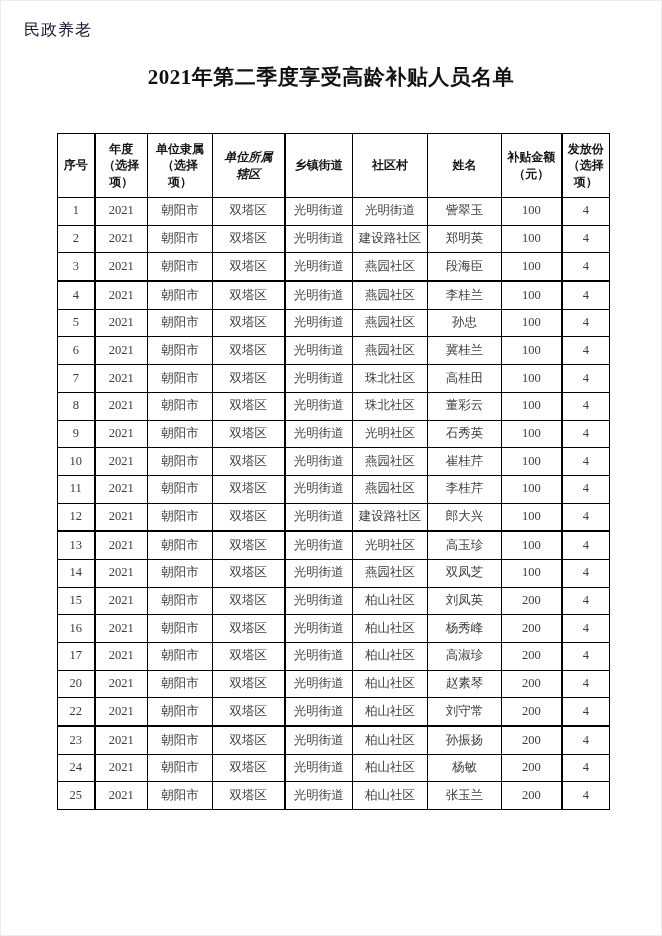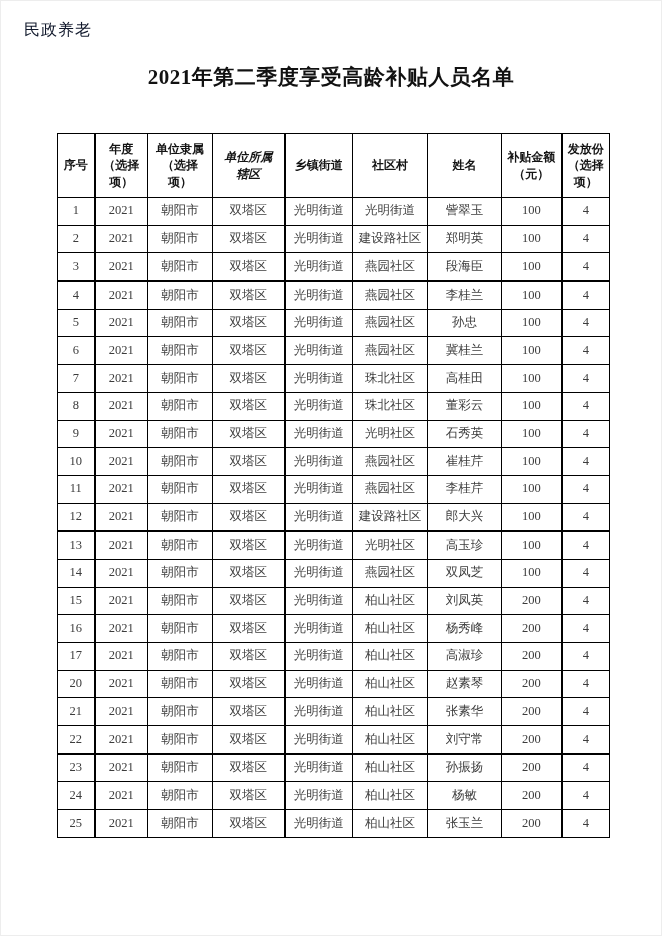--- a/index.html
+++ b/index.html
@@ -272,31 +272,20 @@
         <td class="c0 bR">20</td>
         <td class="c1">2021</td>
         <td class="c2">朝阳市</td>
         <td class="c3 bR">双塔区</td>
         <td class="c4">光明街道</td>
         <td class="c5">柏山社区</td>
         <td class="c6">赵素琴</td>
         <td class="c7 bR">200</td>
         <td class="c8">4</td>
       </tr>
-      <tr>
-        <td class="c0 bR">21</td>
-        <td class="c1">2021</td>
-        <td class="c2">朝阳市</td>
-        <td class="c3 bR">双塔区</td>
-        <td class="c4">光明街道</td>
-        <td class="c5">柏山社区</td>
-        <td class="c6">张素华</td>
-        <td class="c7 bR">200</td>
-        <td class="c8">4</td>
-      </tr>
       <tr class="bB">
         <td class="c0 bR">22</td>
         <td class="c1">2021</td>
         <td class="c2">朝阳市</td>
         <td class="c3 bR">双塔区</td>
         <td class="c4">光明街道</td>
         <td class="c5">柏山社区</td>
         <td class="c6">刘守常</td>
         <td class="c7 bR">200</td>
         <td class="c8">4</td>

